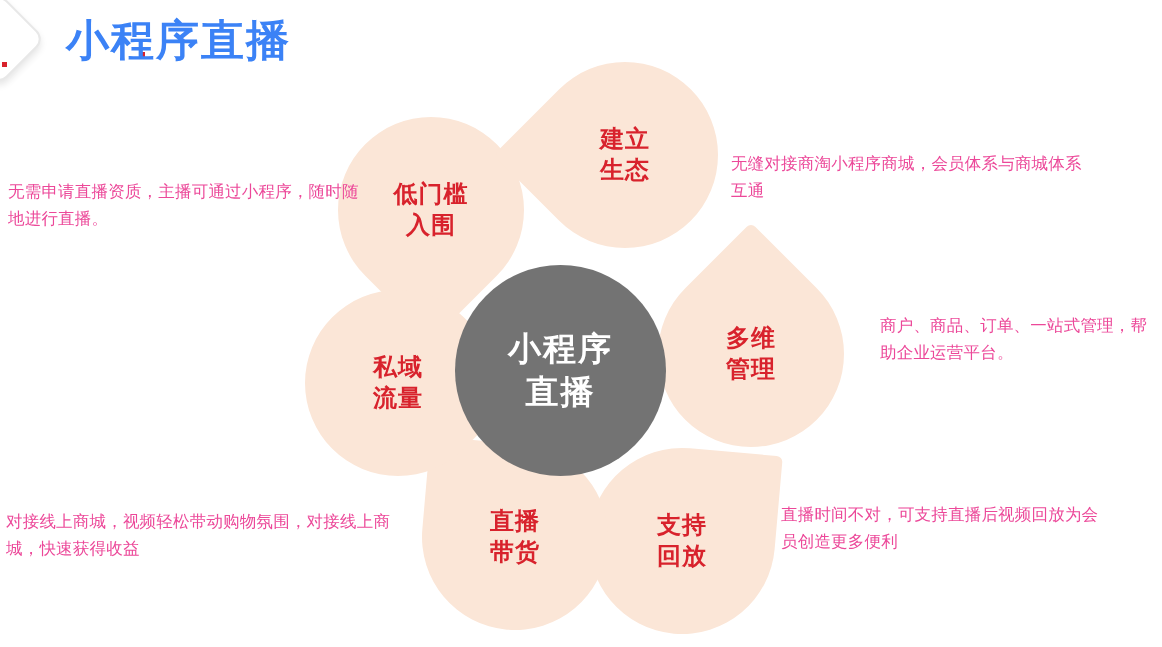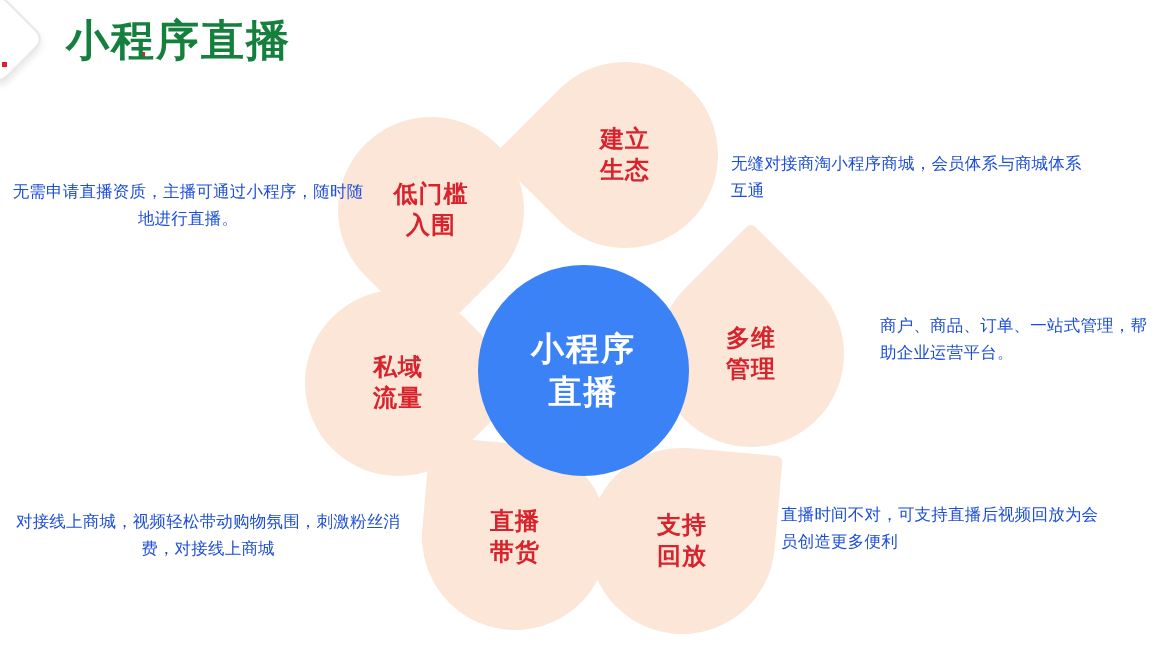--- a/index.html
+++ b/index.html
@@ -46,21 +46,21 @@
     background: #d8222c;
   }
 
   
   #page-title {
     position: absolute;
     left: 66px;
     top: 14px;
     font-size: 43px;
     font-weight: bold;
-    color: #15803d;
+    color: #3b82f6;
     letter-spacing: 2px;
     line-height: 1.25;
     white-space: nowrap;
   }
 
   
   #diagram {
     position: absolute;
     left: 0;
     top: 0;
@@ -121,49 +121,49 @@
   #petal-4 { transform: translate(-68px, 167px) rotate(95deg); }
   #petal-4 .petal-label { transform: rotate(-95deg); }
 
   
   #petal-5 { transform: translate(-185px, 13px) rotate(-135deg); }
   #petal-5 .petal-label { transform: rotate(135deg); }
 
   
   #hub {
     position: absolute;
-    left: 583px;
+    left: 560px;
     top: 370px;
     width: 211px;
     height: 211px;
     margin-left: -105px;
     margin-top: -105px;
     border-radius: 50%;
-    background: #3b82f6;
+    background: #737373;
     display: flex;
     flex-direction: column;
     align-items: center;
     justify-content: center;
     color: #ffffff;
     font-size: 33px;
     font-weight: bold;
     line-height: 1.3;
     letter-spacing: 2px;
     text-align: center;
   }
 
   
   .note {
     position: absolute;
     font-size: 16.5px;
     line-height: 1.62;
-    color: #1d4ed8;
+    color: #ec4899;
     letter-spacing: 0.2px;
   }
-  .note.right-align { text-align: center; }
+  .note.right-align { text-align: left; }
   .note.left-align  { text-align: left; }
 
   #note-0 { left: 8px;    top: 178px; width: 360px; }
   #note-1 { left: 731px;  top: 150px; width: 360px; }
   #note-2 { left: 864px;  top: 312px; width: 270px; margin-left: 16px; }
   #note-3 { left: 781px;  top: 503px; width: 330px; font-family: Liberation Mono, monospace; }
   #note-4 { left: 6px;    top: 508px; width: 404px; }
   #note-5 { left: 16px;   top: 352px; width: 290px; }
 </style>
 </head>
@@ -221,15 +221,15 @@
 
   <div id="hub">
     <span>小程序</span>
     <span>直播</span>
   </div>
 
   <div class="note right-align" id="note-0">无需申请直播资质，主播可通过小程序，随时随地进行直播。</div>
   <div class="note left-align" id="note-1">无缝对接商淘小程序商城，会员体系与商城体系互通</div>
   <div class="note left-align" id="note-2">商户、商品、订单、一站式管理，帮助企业运营平台。</div>
   <div class="note left-align" id="note-3">直播时间不对，可支持直播后视频回放为会员创造更多便利</div>
-  <div class="note right-align" id="note-4">对接线上商城，视频轻松带动购物氛围，刺激粉丝消费，对接线上商城</div>
+  <div class="note right-align" id="note-4">对接线上商城，视频轻松带动购物氛围，对接线上商城，快速获得收益</div>
 
 </div>
 
 </body></html>

